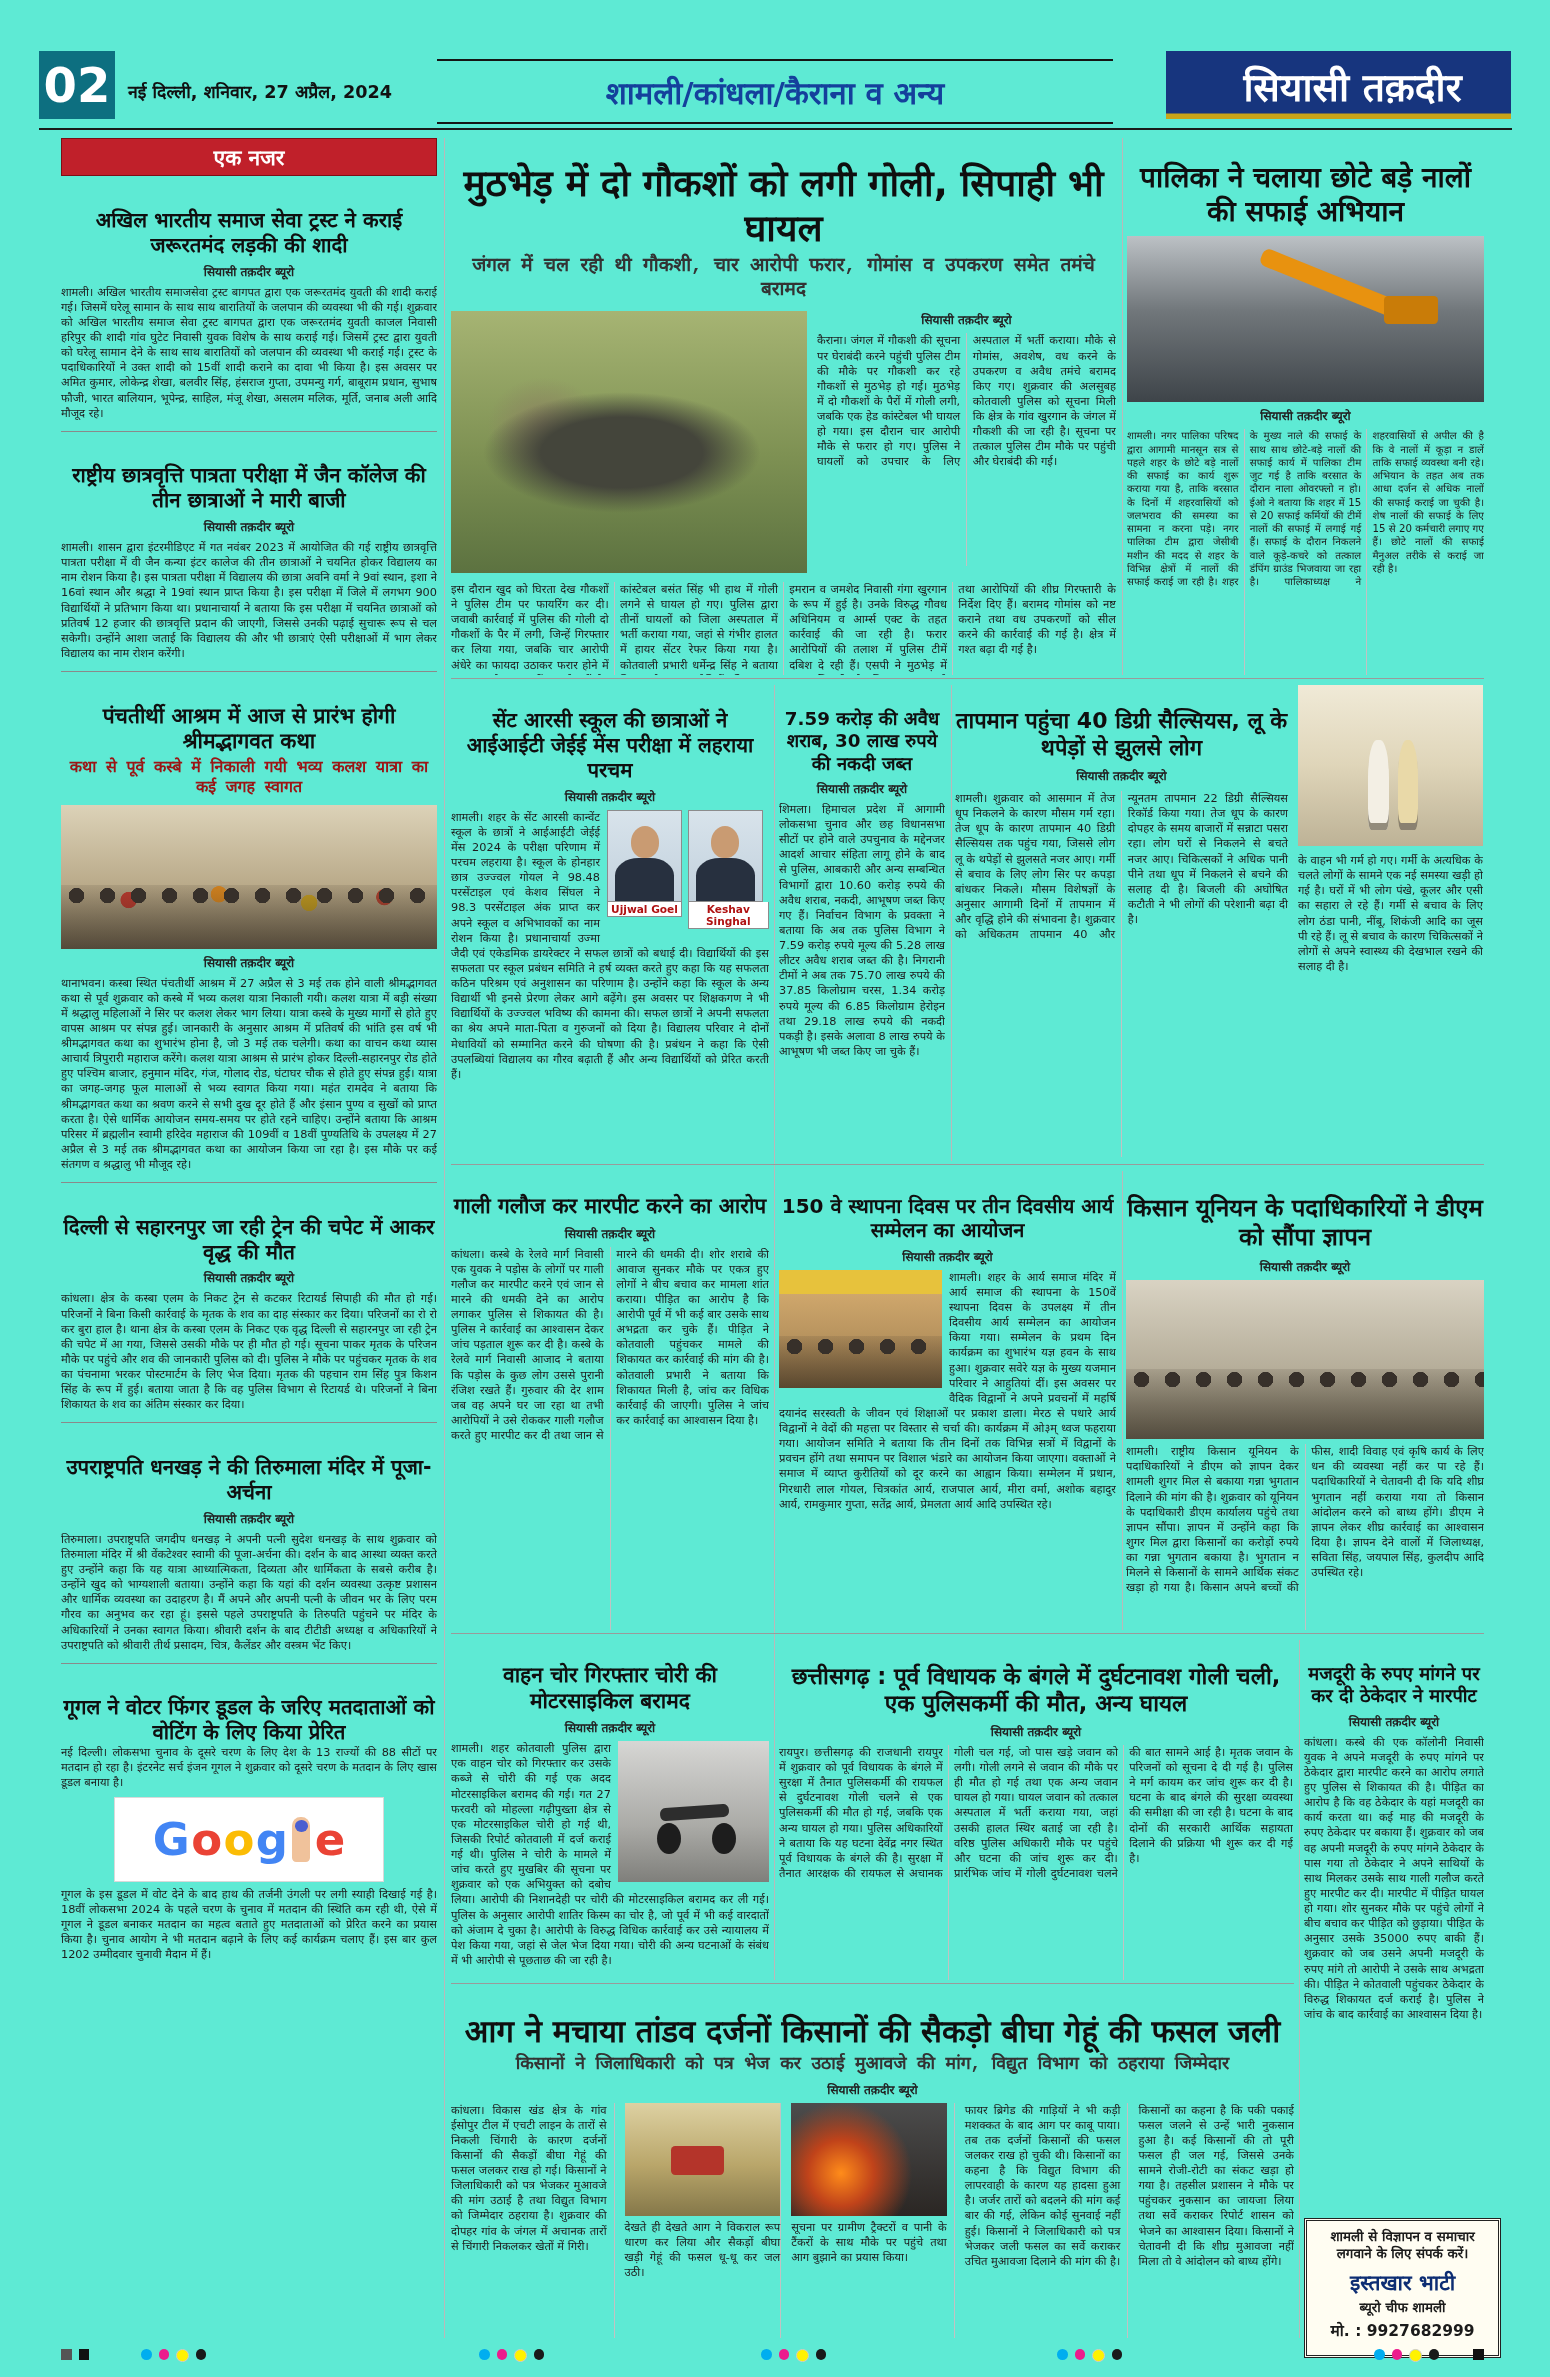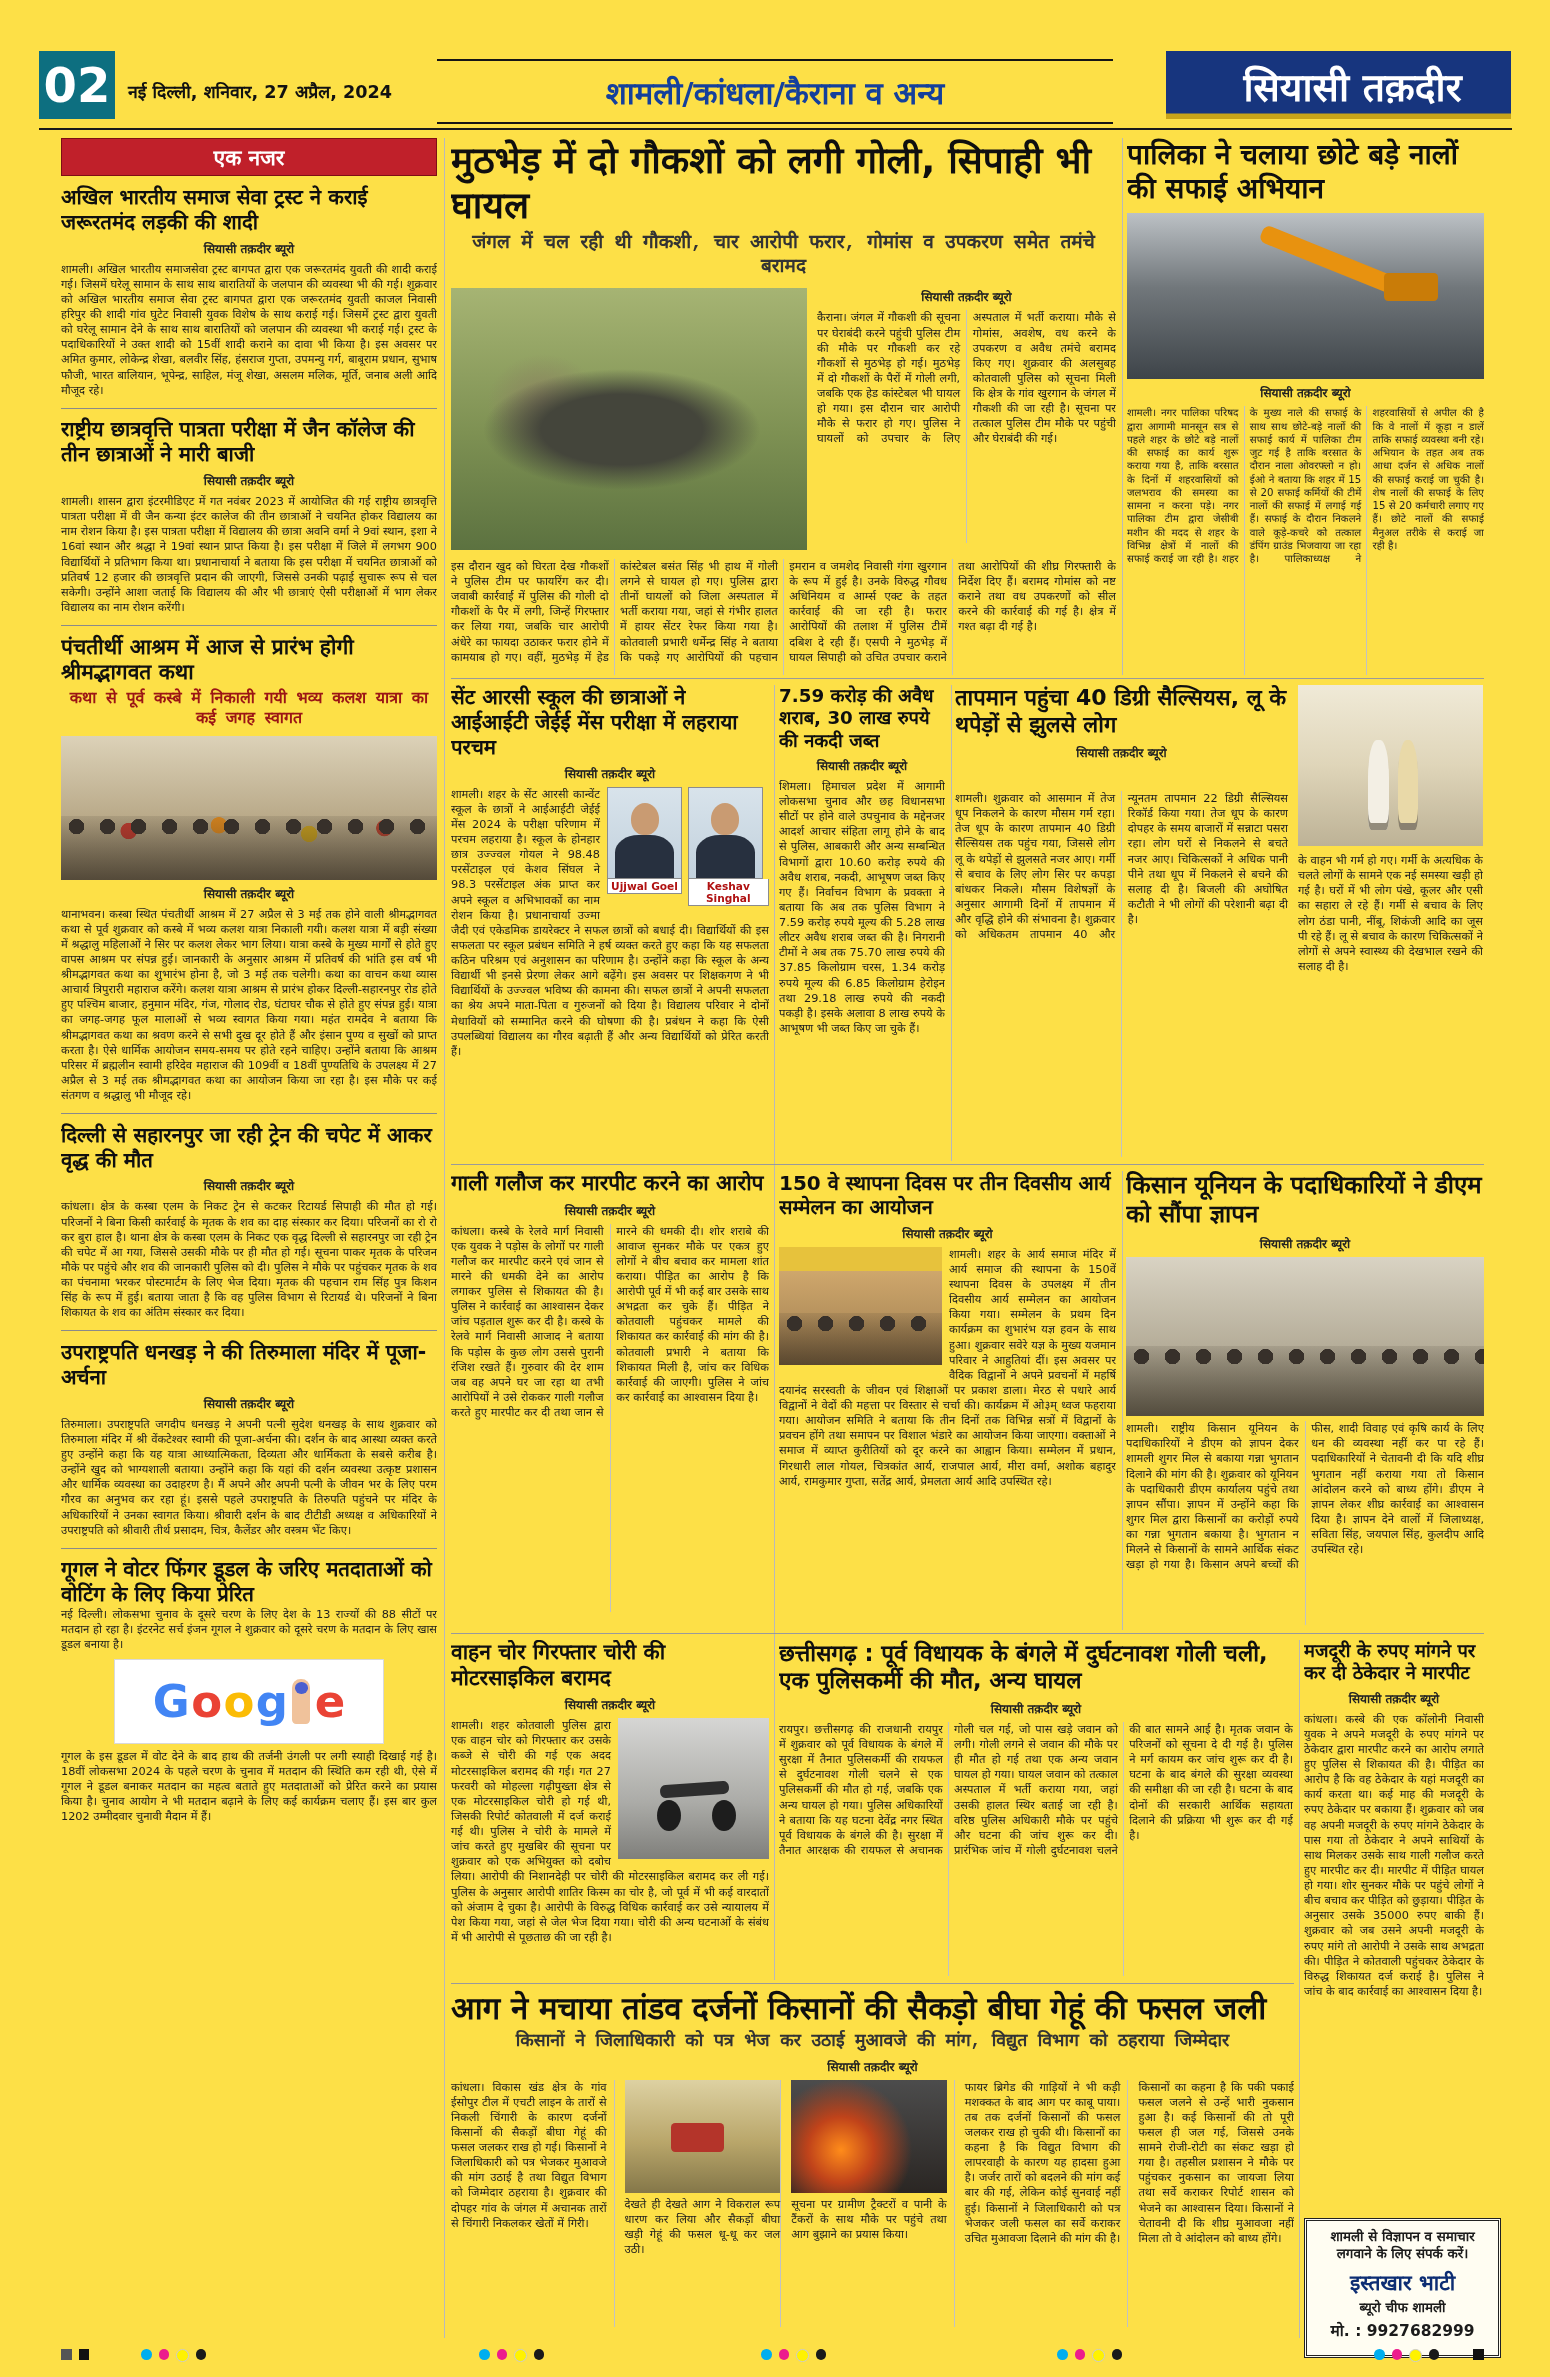--- a/index.html
+++ b/index.html
@@ -1,31 +1,31 @@
 <!DOCTYPE html>
 <html lang="hi" style="font-size:11.3px"><head>
 <meta charset="utf-8">
 <style>
   html,body{margin:0;padding:0;}
   body{width:1550px;height:2377px;position:relative;background:#e9e7e0;font-family:"DejaVu Sans","Liberation Sans",sans-serif;color:#1b1b1b;}
-  .sheet{position:absolute;inset:0;background:#fde047;overflow:hidden;}
+  .sheet{position:absolute;inset:0;background:#5eead4;overflow:hidden;}
   
   .pagenum{position:absolute;left:39px;top:51px;width:76px;height:68px;background:#0d6f80;color:#fff;
     font-size:48px;font-weight:bold;display:flex;align-items:center;justify-content:center;}
   .hdr-date{position:absolute;left:128px;top:79px;font-size:17.6px;font-weight:bold;color:#111;}
   .hdr-center{position:absolute;left:437px;top:59px;width:676px;text-align:center;
     border-top:2.8px solid #151515;border-bottom:2.8px solid #151515;padding:10px 0 8.5px;}
   .hdr-center .t{color:#14409c;font-size:31px;font-weight:bold;}
   .masthead{position:absolute;right:39px;top:51px;width:317px;height:68px;background:#17357e;color:#fff;
     display:flex;align-items:center;justify-content:center;font-size:39px;font-weight:bold;
     box-shadow:inset 0 -5.6px 0 #c8a419;padding-left:28px;}
   .rule-top{position:absolute;left:39px;top:128px;width:1473px;height:2.1px;background:#1a1a1a;}
   
   .art{position:absolute;overflow:hidden;}
-  .hl{font-weight:bold;color:#0f0f0f;text-align:left;line-height:1.22;}
+  .hl{font-weight:bold;color:#0f0f0f;text-align:center;line-height:1.22;margin-top:23px;}
   .sub{font-weight:bold;color:#9b1515;text-align:center;line-height:1.25;font-family:Liberation Mono, monospace;}
   .by{font-weight:bold;font-size:12px;text-align:center;margin:5px 0;color:#222;}
   .bd{font-size:11.3px;line-height:1.34;text-align:justify;color:#1d1d1d;}
   .bd-sm{font-size:10.2px;line-height:1.3;text-align:justify;color:#1d1d1d;}
   .cols2{column-count:2;column-gap:12.7px;column-rule:0.7px solid #c2c2c2;}
   .cols3{column-count:3;column-gap:11.3px;column-rule:0.7px solid #c2c2c2;}
   .cols4{column-count:4;column-gap:11.3px;column-rule:0.7px solid #c2c2c2;}
   
   .lart{border-bottom:1.4px solid #8a8a8a;padding:8.5px 0 10px;}
   .lart:last-child{border-bottom:none;}

